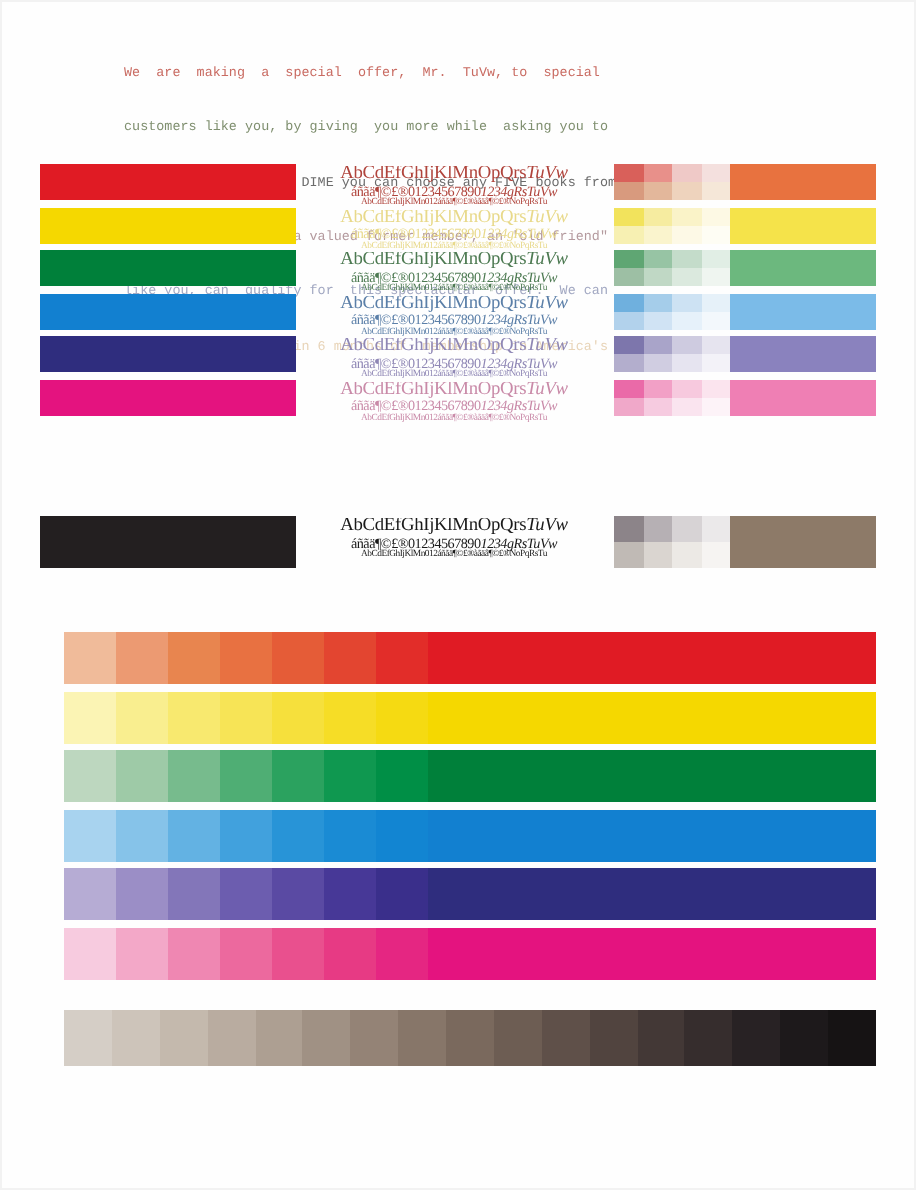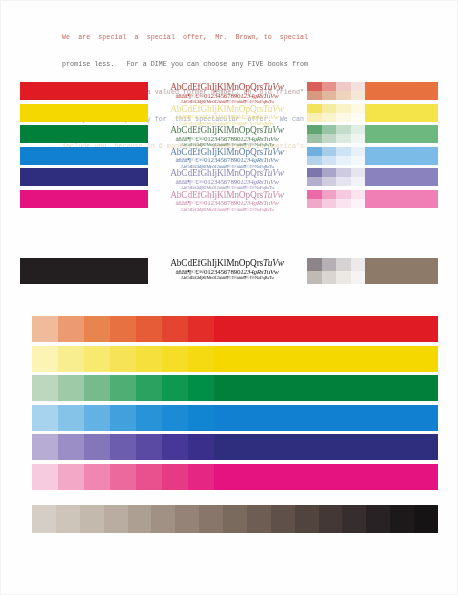--- a/index.html
+++ b/index.html
@@ -55,21 +55,22 @@
   .gband > i{display:block;height:100%;}
 
   .bar-wrap{position:absolute;}
 </style>
 </head>
 <body>
 
 <div class="page">
 
   <div class="para">
-    <span class="ln ln-0">We  are  special  a  special  offer,  Mr.  Brown, to  special</span>
+    <span class="ln ln-0">We  are  making  a  special  offer,  Mr.  TuVw, to  special</span>
+    <span class="ln ln-1">customers like you, by giving  you more while  asking you to</span>
     <span class="ln ln-2">promise less.   For a DIME you can choose any FIVE books from</span>
     <span class="ln ln-3">the 80 listed.  Only a valued former member, an 'old friend"</span>
     <span class="ln ln-4">like you, can  qualify for  this spectacular  offer.  We can</span>
     <span class="ln ln-5">include you  because in 6 months of  membership in America's</span>
   </div>
 
   <div id="top-section">
       <div class="bar-wrap" style="left: 20px; top: 82px; width: 128px; height: 18px; background: rgb(224, 27, 36);"></div>
       <div class="sample" style="top: 83px; color: rgb(176, 68, 60);">
         <span class="s1">AbCdEfGhIjKlMnOpQrs<span class="it">TuVw</span></span>

